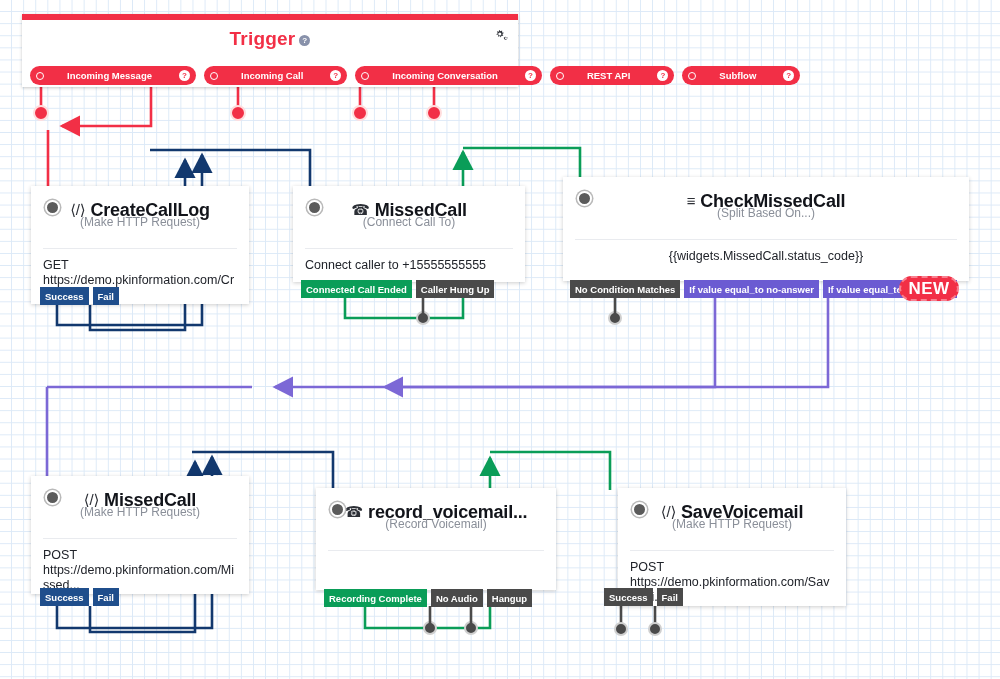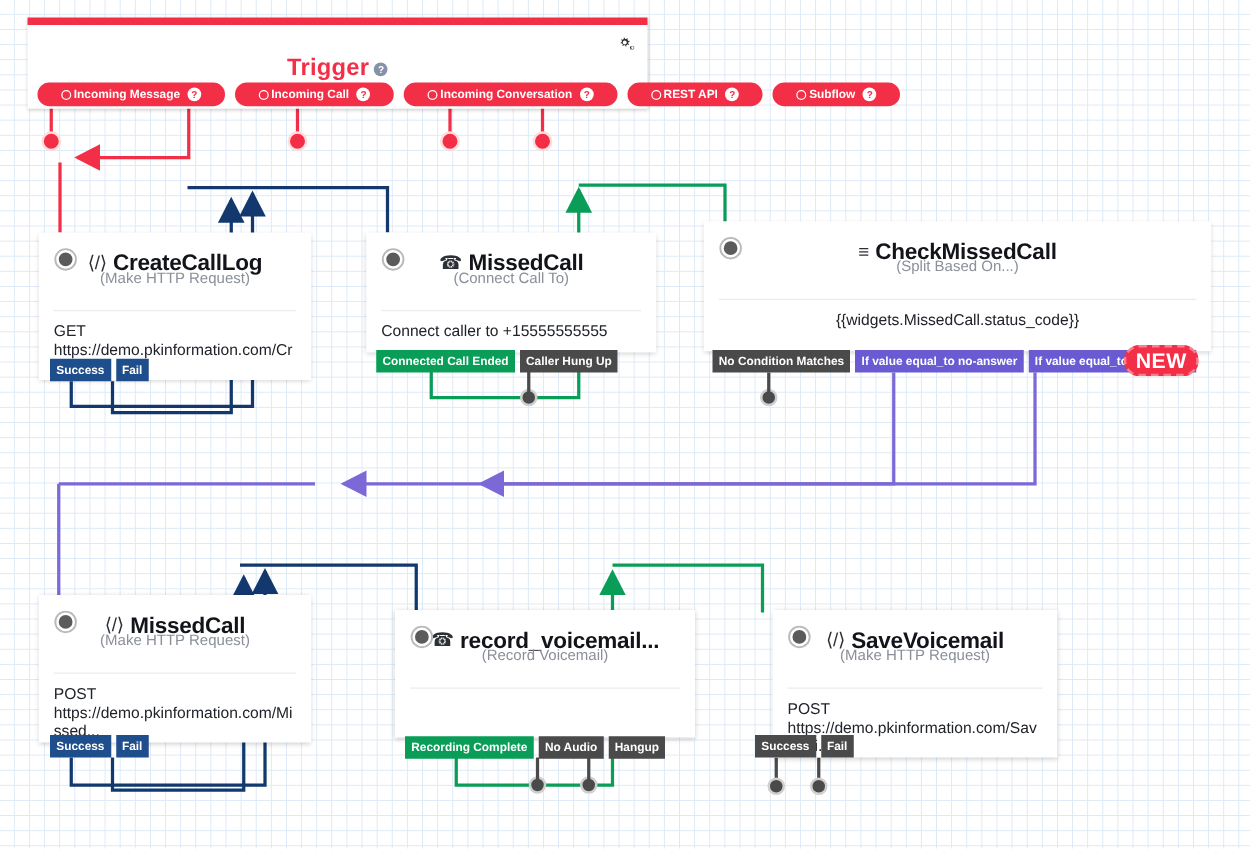--- a/index.html
+++ b/index.html
@@ -28,21 +28,21 @@
     width: 496px; height: 73px;
     background: #ffffff;
     border-top: 6px solid #f22f46;
     box-shadow: 0 1px 3px rgba(0,0,0,.22);
   }
   .trigger-title {
     text-align: center;
     color: #f22f46;
     font-size: 19px;
     font-weight: 700;
-    padding-top: 24px;
+    padding-top: 8px;
     letter-spacing: .2px;
   }
   .help-dot {
     display: inline-block;
     width: 11px; height: 11px;
     border-radius: 50%;
     background: #8891aa;
     color: #fff;
     font-size: 8px;
     font-weight: 700;
@@ -56,23 +56,23 @@
     position: absolute; right: 8px; top: 6px;
     width: 18px; height: 18px;
   }
   .pills {
     position: absolute;
     left: 8px; top: 46px;
     display: flex;
     gap: 8px;
   }
   .pill {
-    display: flex; align-items: center; gap: 2px;
+    display: flex; align-items: center; gap: 23px;
     height: 19px;
-    padding: 0 19px;
+    padding: 0 6px;
     border-radius: 10px;
     background: #f22f46;
     color: #ffffff;
     font-size: 9.5px;
     font-weight: 700;
     white-space: nowrap;
   }
   .pill .ring {
     width: 8px; height: 8px;
     border: 1.4px solid #ffffff;

